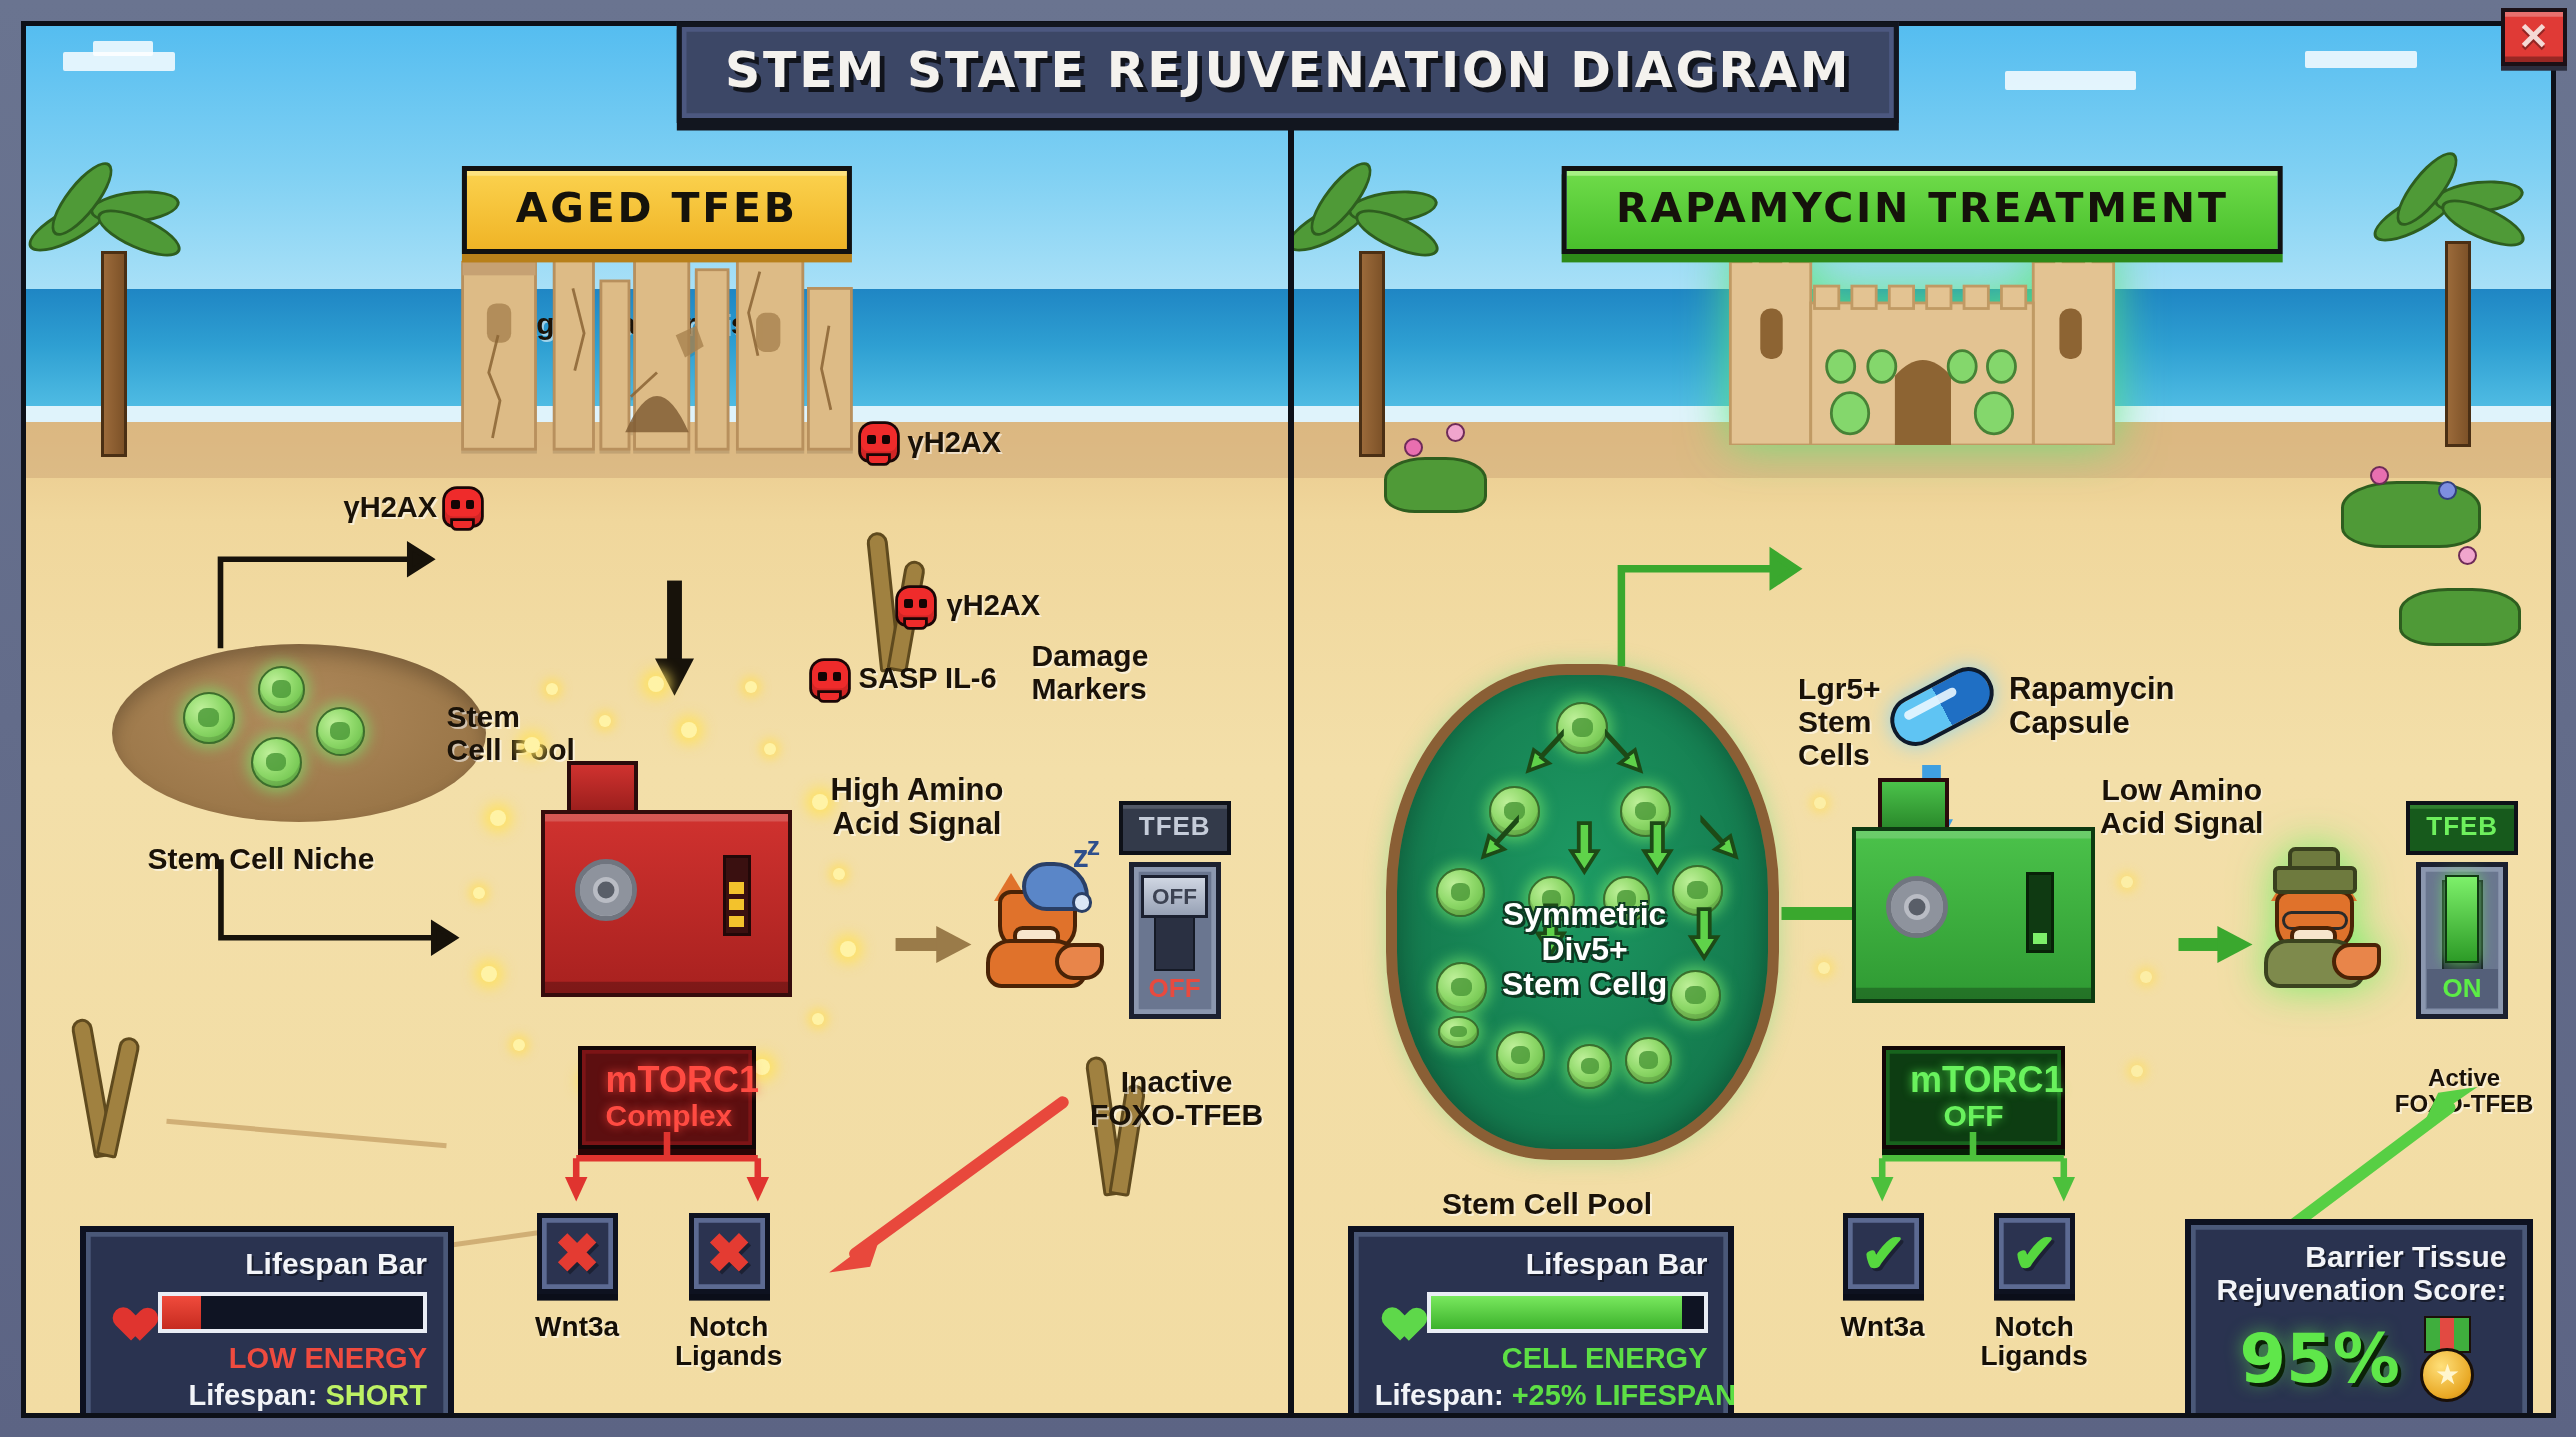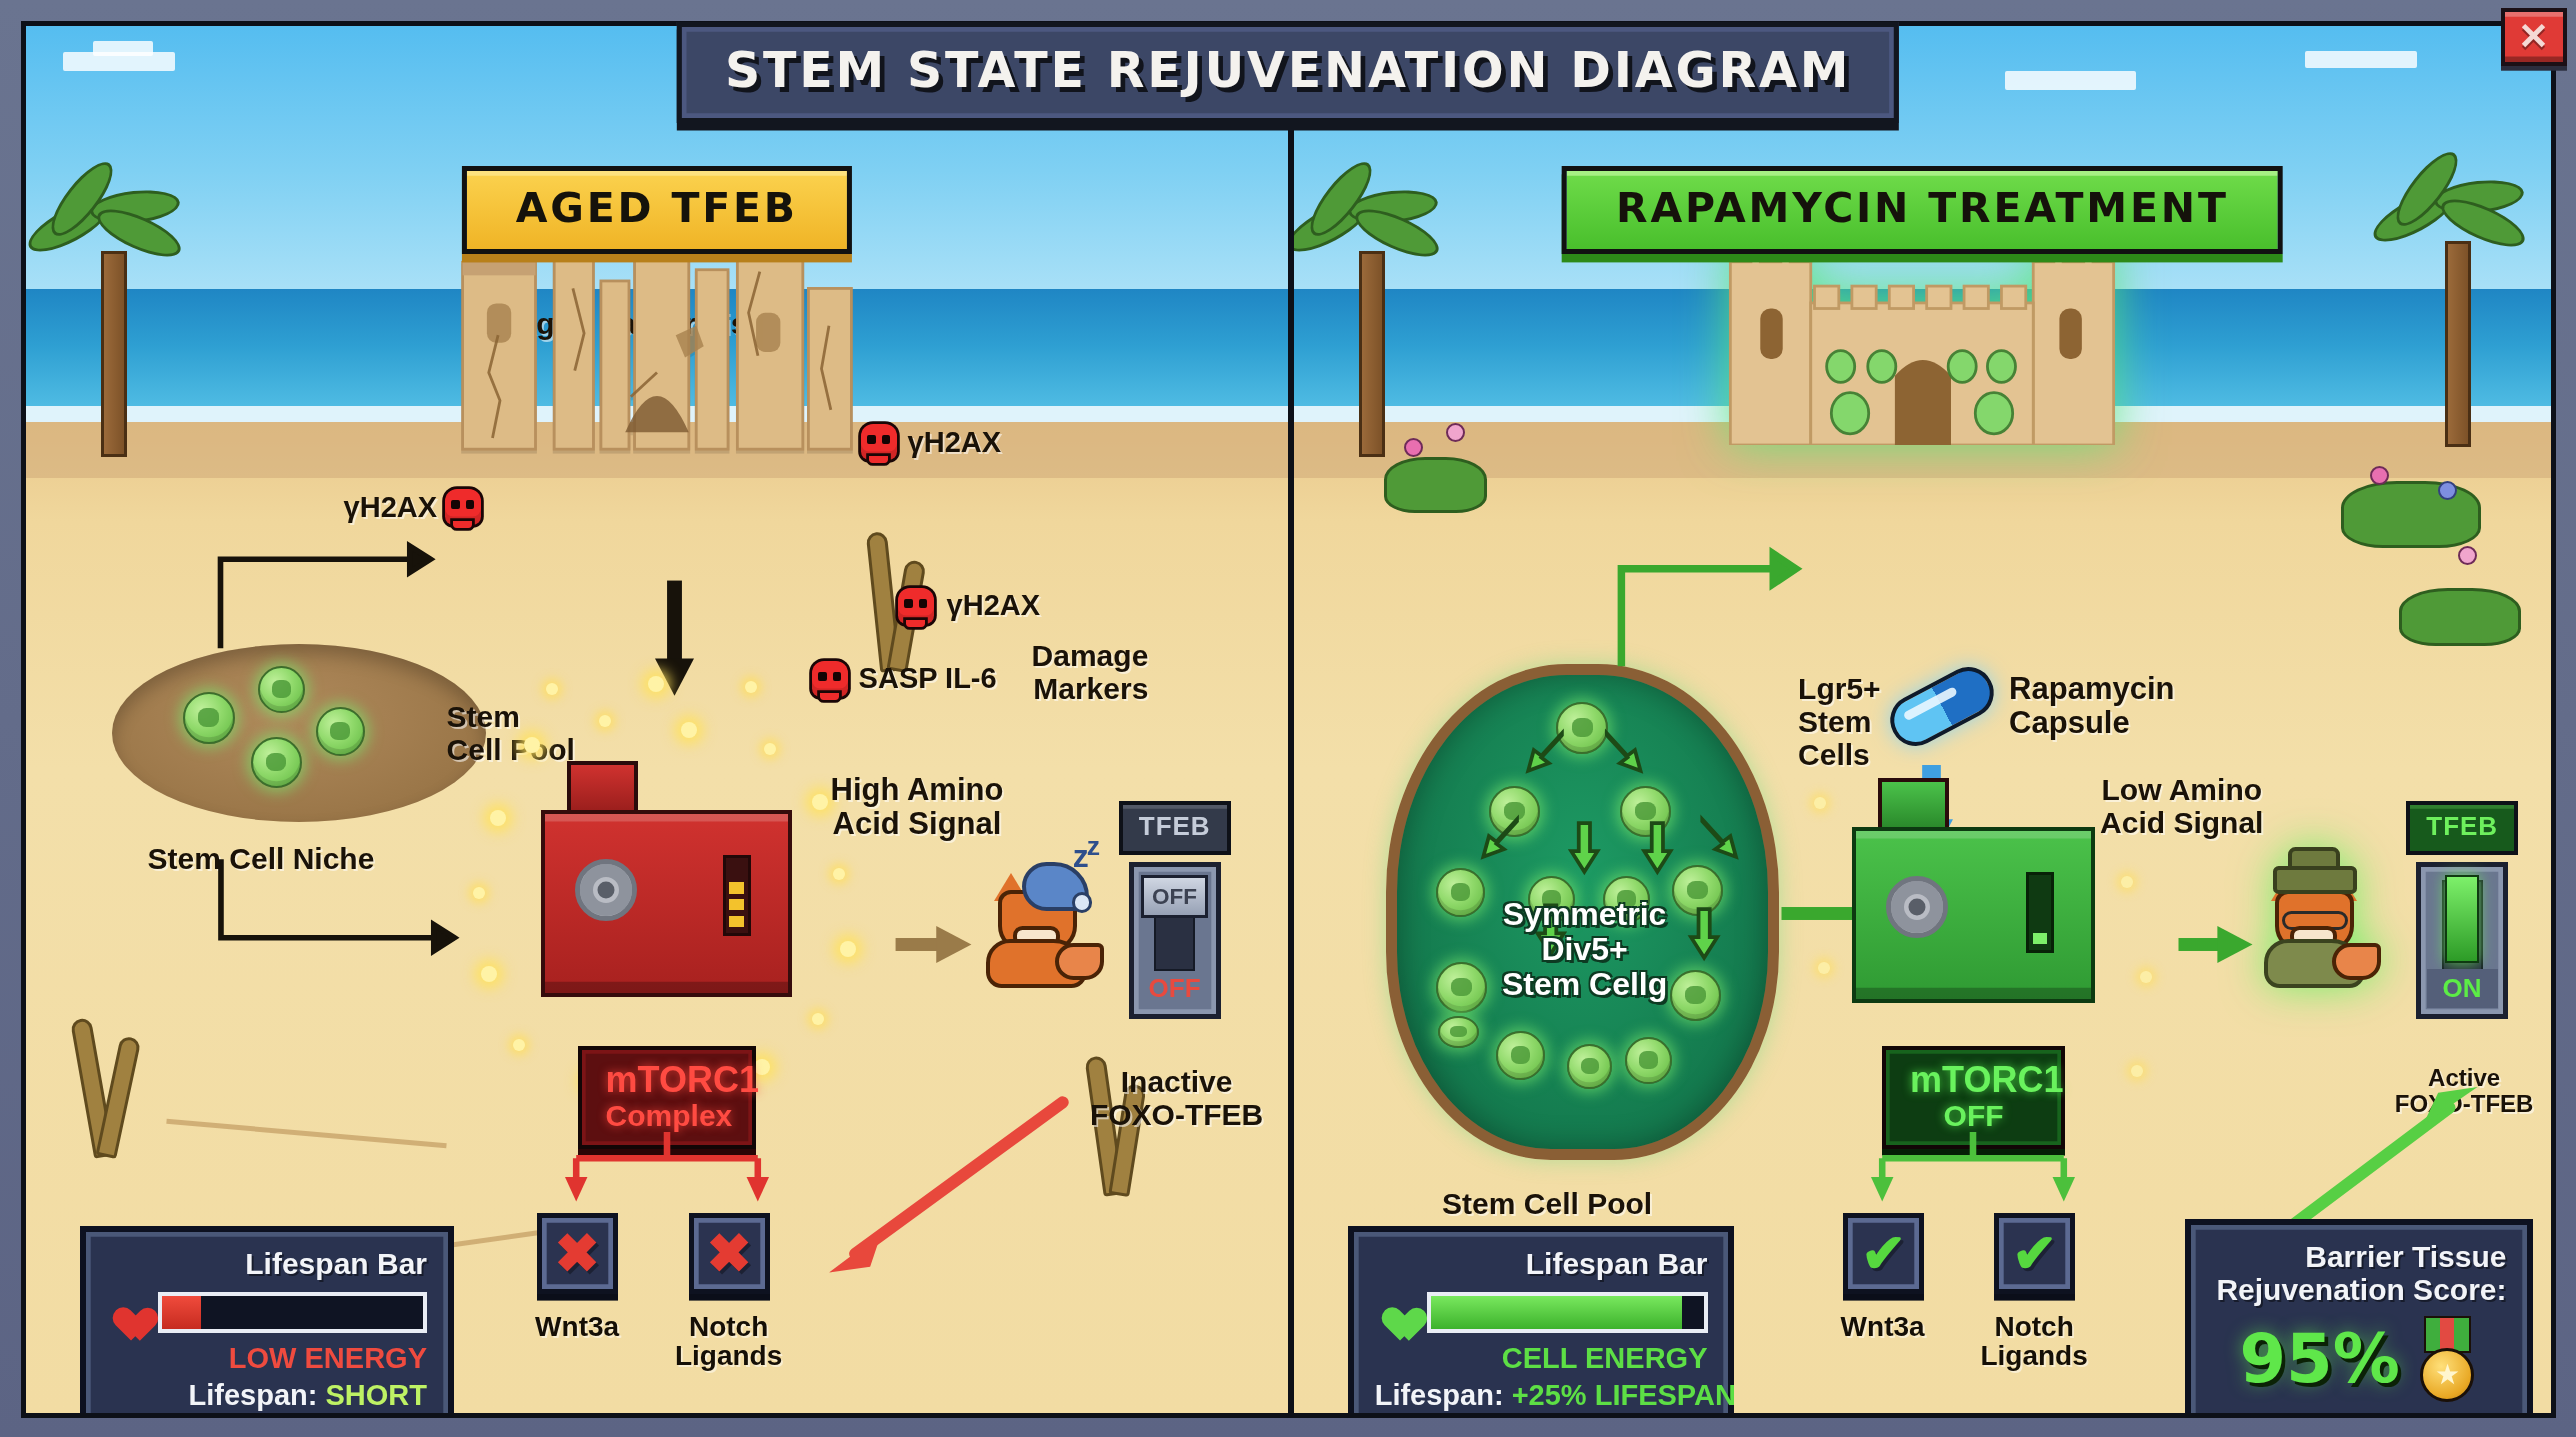--- a/index.html
+++ b/index.html
@@ -447,21 +447,21 @@
         <div class="skull" style="left:872px;top:562px;">
             <i class="jaw"></i>
           </div>
         <div class="lbl" style="left:921px;top:564px;font-size:29px;">γH2AX</div>
 
         <div class="skull" style="left:786px;top:635px;">
             <i class="jaw"></i>
           </div>
         <div class="lbl" style="left:833px;top:637px;font-size:29px;">SASP IL-6</div>
 
-        <div class="lbl" style="left:1006px;top:613px;font-size:30px;text-align:right;">Damage
+        <div class="lbl" style="left:1006px;top:613px;font-size:30px;text-align:left;">Damage
 Markers</div>
 
         <div class="niche" style="left:86px;top:618px;width:374px;height:178px;"></div>
         <div class="cell" style="left:157px;top:666px;width:52px;height:52px;"></div>
         <div class="cell" style="left:232px;top:640px;width:47px;height:47px;"></div>
         <div class="cell" style="left:290px;top:681px;width:49px;height:49px;"></div>
         <div class="cell" style="left:225px;top:711px;width:51px;height:51px;"></div>
 
         <div class="lbl" style="left:421px;top:674px;font-size:30px;text-align:left;">Stem
 Cell Pool</div>

